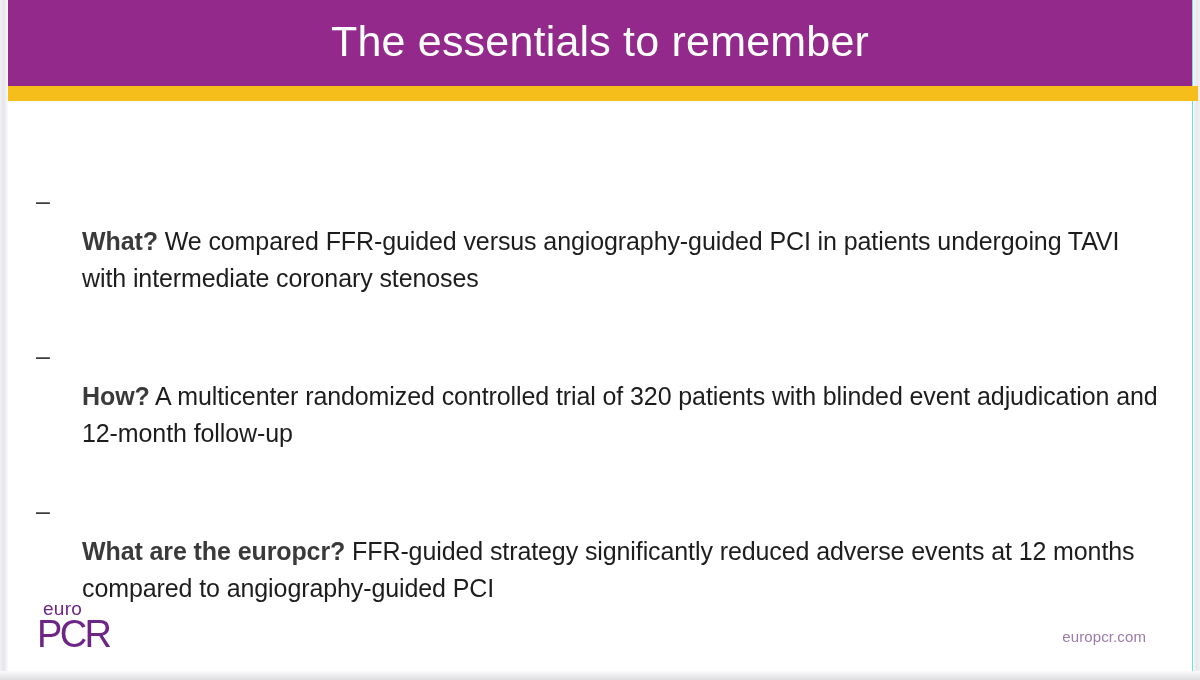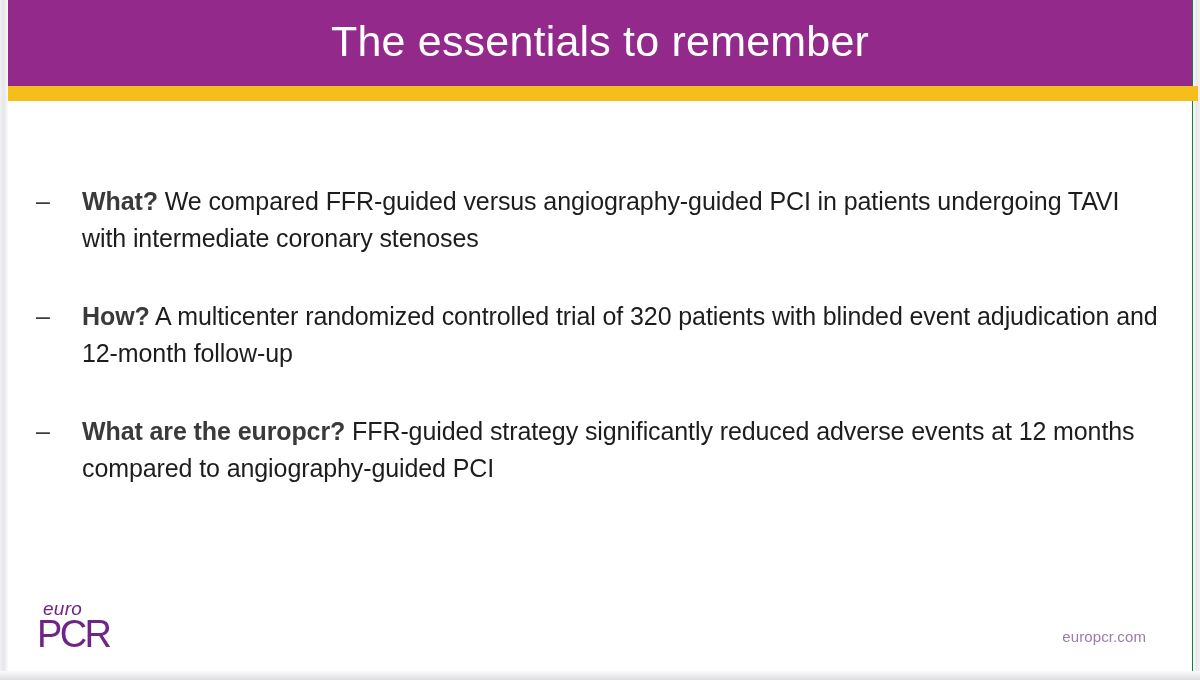--- a/index.html
+++ b/index.html
@@ -11,21 +11,21 @@
     width: 1200px;
     height: 680px;
     overflow: hidden;
     font-family: "Liberation Sans", sans-serif;
   }
 
   .slide-frame {
     position: relative;
     width: 1200px;
     height: 680px;
-    background: #15803d;
+    background: #5eead4;
     box-sizing: border-box;
   }
 
   
   .frame-edge-left {
     position: absolute;
     left: 0; top: 0;
     width: 8px; height: 680px;
     background: linear-gradient(to right, #f3f3f5 0%, #e6e6ea 45%, #fbfbfc 100%);
   }
@@ -108,41 +108,41 @@
   }
 
   .bullet-text {
     flex: 1 1 auto;
     font-size: 25px;
     line-height: 37px;
     color: #1d1d1d;
     font-family: "Liberation Sans", sans-serif;
     font-weight: 400;
     letter-spacing: -0.1px;
+    margin-top: 40px;
   }
   .bullet-lead {
     font-weight: 700;
     color: #3a3a3a;
   }
 
   
   .footer-logo {
     position: absolute;
     left: 29px;
     bottom: 14px;
     width: 120px;
     height: 58px;
     user-select: none;
   }
   .logo-euro {
     position: absolute;
     left: 6px;
     top: 0px;
     font-family: "Liberation Sans", sans-serif;
-    font-style: italic;
     font-weight: 400;
     font-size: 19px;
     line-height: 19px;
     color: #6E2585;
     letter-spacing: 0.3px;
   }
   .logo-pcr {
     position: absolute;
     left: 0px;
     top: 16px;

